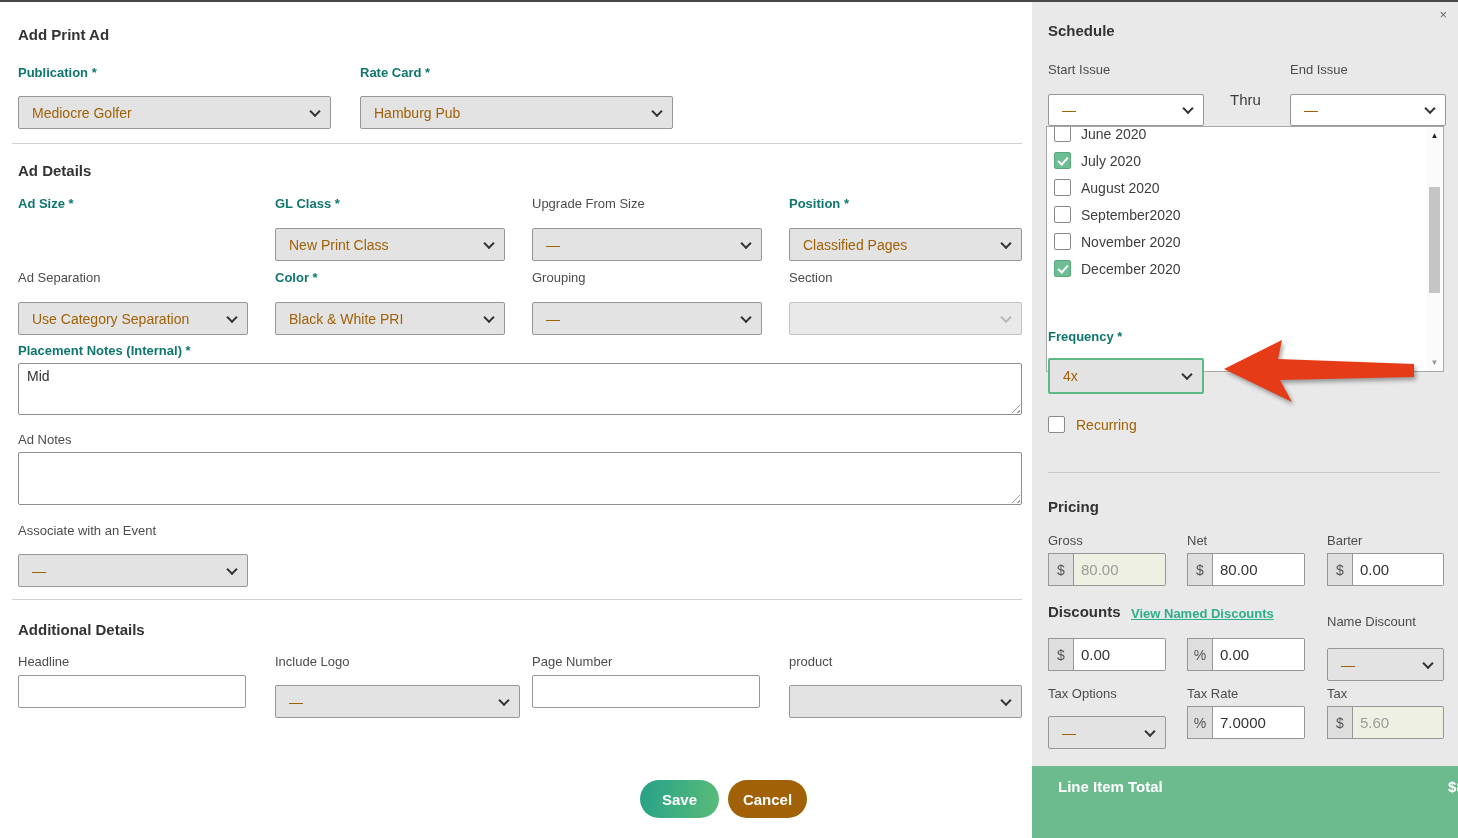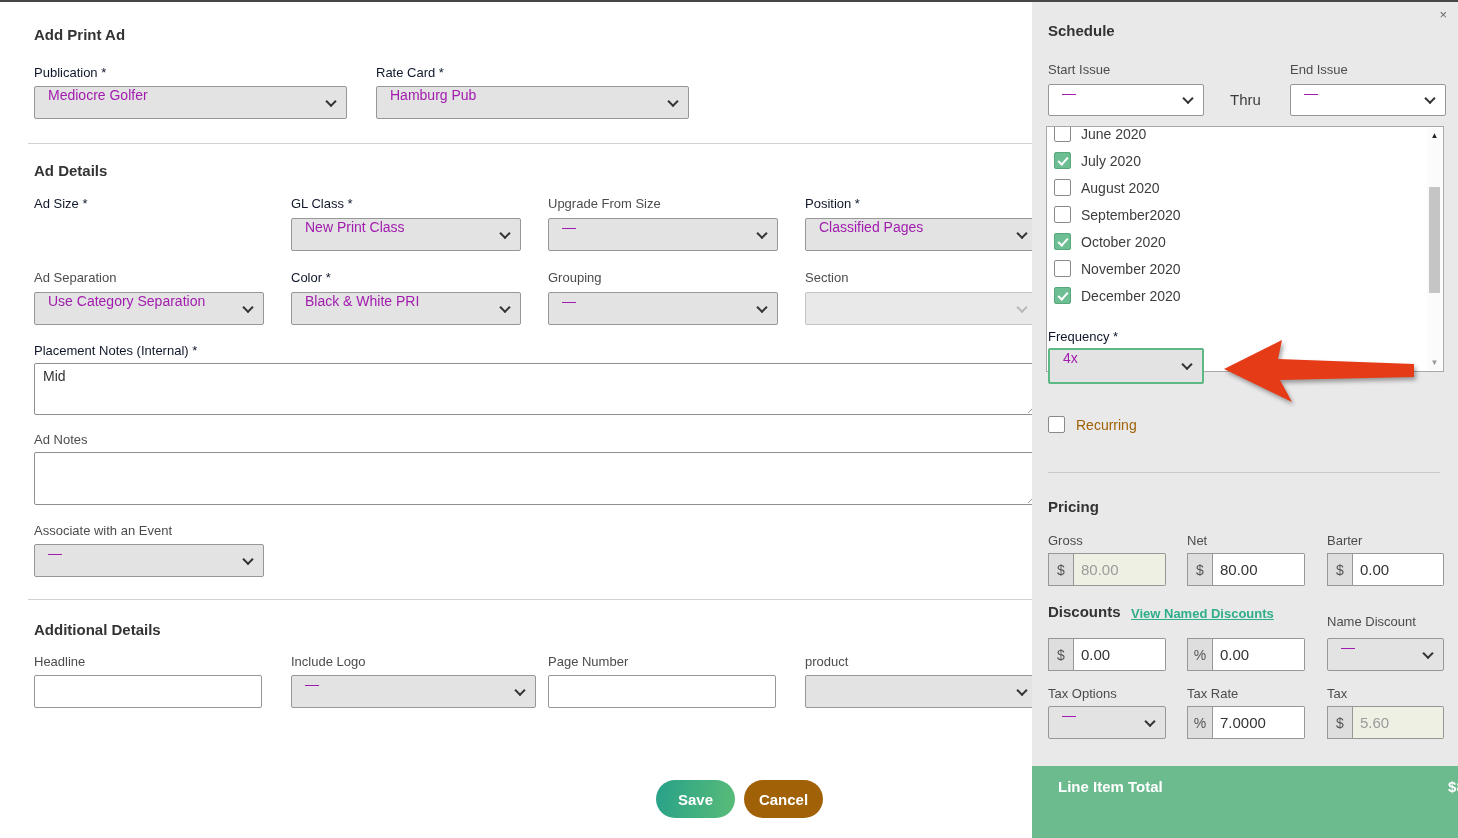--- a/index.html
+++ b/index.html
@@ -5,28 +5,28 @@
   * { margin:0; padding:0; box-sizing:border-box; }
   html,body { width:1458px; height:838px; }
   body {
     position:relative; overflow:hidden; background:#ffffff;
     font-family:"Liberation Sans", sans-serif; color:#333;
   }
   .topline { position:absolute; left:0; top:0; width:100%; height:2px; background:#474747; }
 
   
   .lbl { position:absolute; font-size:13px; color:#4c4c4c; white-space:nowrap; }
-  .lbl.req { font-weight:400; color:#0f172a; }
+  .lbl.req { font-weight:700; color:#0f766e; }
   .hdg { position:absolute; font-size:15px; font-weight:700; color:#333; white-space:nowrap; }
   .divider { position:absolute; height:1px; background:#d2d2d2; }
 
   .sel {
     position:absolute; height:33px; background:#e3e3e3; border:1px solid #979797;
-    border-radius:2px; display:flex; align-items:flex-start; padding:0 28px 0 13px;
-    font-size:14px; color:#a21caf; cursor:default;
+    border-radius:2px; display:flex; align-items:center; padding:0 28px 0 13px;
+    font-size:14px; color:#a16207; cursor:default;margin-top:10px;
   }
   .sel .chev {
     position:absolute; right:11px; top:50%; width:8px; height:8px;
     border-right:2px solid #333; border-bottom:2px solid #333;
     transform:translateY(-70%) rotate(45deg);
   }
   .sel.white { background:#ffffff; }
   .sel.disabled { background:#e9e9e9; border-color:#c3c3c3; }
   .sel.disabled .chev { border-color:#b8b8b8; }
   .sel.freq { border:2px solid #5cb985; height:36px; }
@@ -50,21 +50,21 @@
     width:17px; height:17px; flex:none; background:#fff; border:1px solid #8a8a8a;
     border-radius:2px; position:relative;
   }
   .chk.checked { background:#6dbe92; border-color:#57a87b; }
   .chk.checked::after {
     content:""; position:absolute; left:3px; top:4px; width:8px; height:4px;
     border-left:2px solid #fff; border-bottom:2px solid #fff; transform:rotate(-48deg);
   }
 
   
-  .form-area { position:absolute; left:16px; top:2px; width:908px; height:836px; background:#fff; }
+  .form-area { position:absolute; left:0; top:2px; width:908px; height:836px; background:#fff; }
   .btn {
     position:absolute; height:38px; border:none; border-radius:19px; color:#fff;
     font-size:15px; font-weight:700; font-family:"Liberation Sans", sans-serif; cursor:pointer;
   }
   .btn.save { background:linear-gradient(100deg,#27a189,#5abc78); }
   .btn.cancel { background:#a16207; }
 
   
   .panel { position:absolute; left:1032px; top:2px; width:426px; height:836px; background:#e9e9e9; }
   .panel .close {
@@ -235,24 +235,20 @@
       </div>
       <div class="issue-row">
         <span class="chk"></span>
         <span>August 2020</span>
       </div>
       <div class="issue-row">
         <span class="chk"></span>
         <span>September2020</span>
       </div>
       <div class="issue-row">
-        <span class="chk checked"></span>
-        <span>October 2020</span>
-      </div>
-      <div class="issue-row">
         <span class="chk"></span>
         <span>November 2020</span>
       </div>
       <div class="issue-row">
         <span class="chk checked"></span>
         <span>December 2020</span>
       </div>
     </div>
     <div class="sb">
       <div class="up">▲</div>

